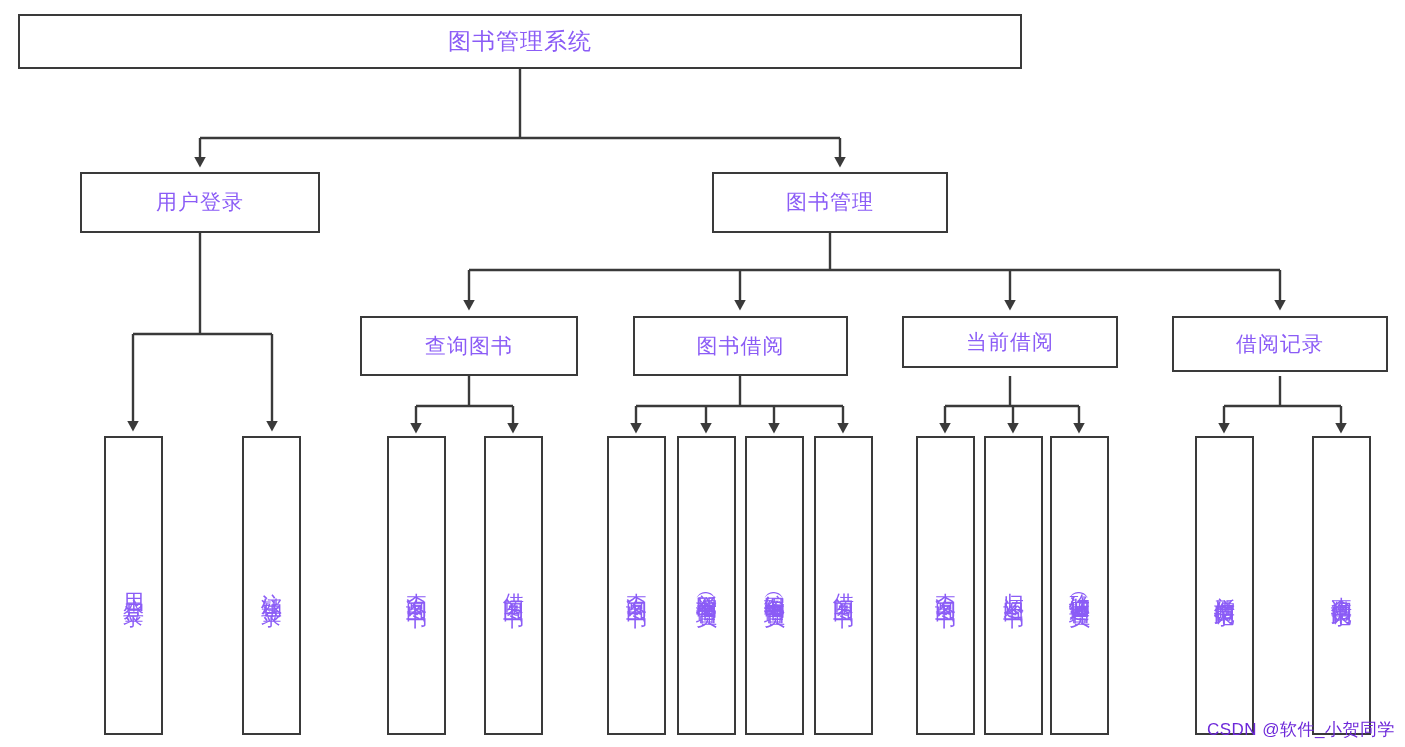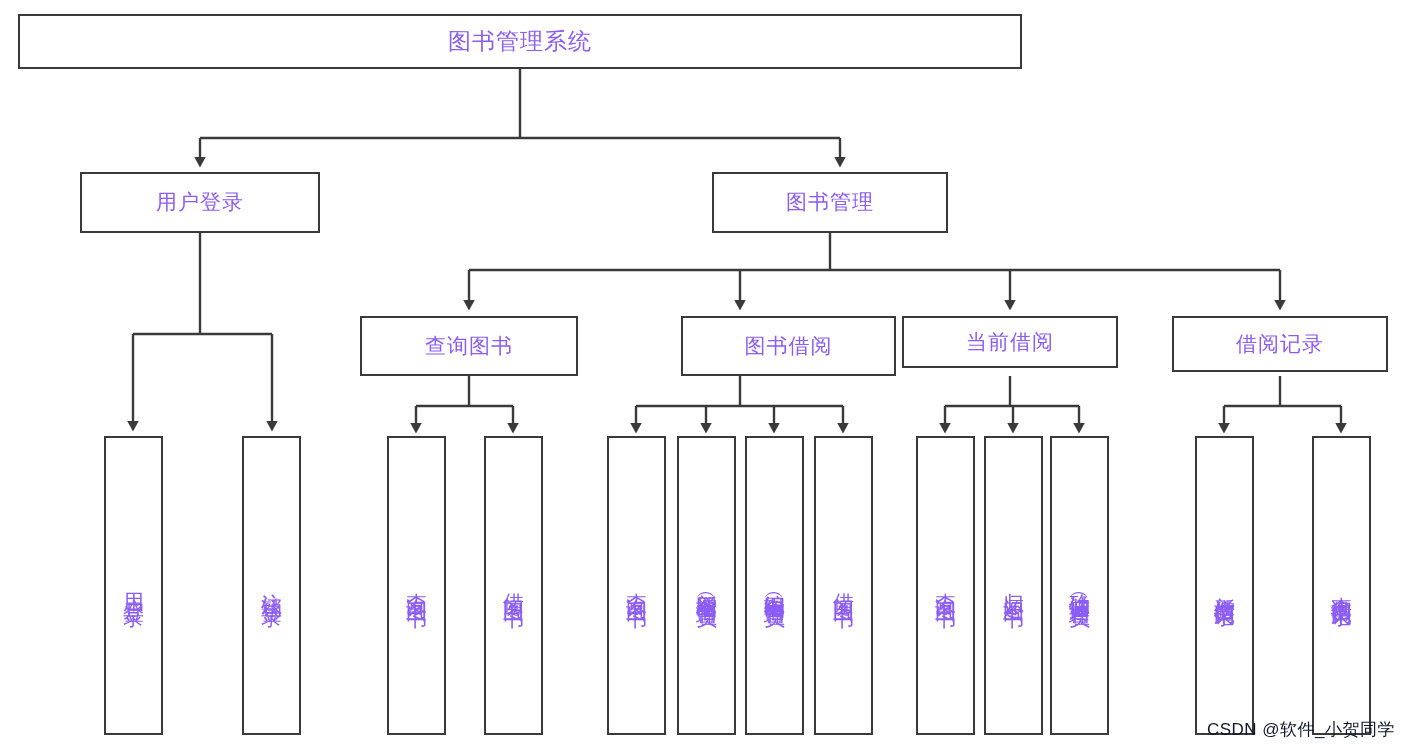--- a/index.html
+++ b/index.html
@@ -61,21 +61,21 @@
     fill: none;
   }
   .arrowhead {
     fill: #3a3a3a;
   }
   #watermark {
     position: absolute;
     right: 10px;
     bottom: 6px;
     font-size: 17px;
-    color: #0f172a;
+    color: #6d28d9;
     letter-spacing: 0.5px;
     white-space: nowrap;
     text-align: center;
   }
 </style>
 </head>
 <body>
 
 <div id="canvas">
 
@@ -128,21 +128,21 @@
   </svg>
 
   <div class="node horiz" id="title-node" style="left:18px; top:14px; width:1004px; height:55px;">图书管理系统</div>
 
   <div class="node horiz" style="left:80px; top:172px; width:240px; height:61px;">用户登录</div>
 
   <div class="node horiz" style="left:712px; top:172px; width:236px; height:61px;">图书管理</div>
 
   <div class="node horiz" style="left:360px; top:316px; width:218px; height:60px;">查询图书</div>
 
-  <div class="node horiz" style="left:633px; top:316px; width:215px; height:60px;margin-left:48px;">图书借阅</div>
+  <div class="node horiz" style="left:633px; top:316px; width:215px; height:60px;">图书借阅</div>
 
   <div class="node horiz" style="left:902px; top:316px; width:216px; height:52px;">当前借阅</div>
 
   <div class="node horiz" style="left:1172px; top:316px; width:216px; height:56px;">借阅记录</div>
 
   <div class="node vert" style="left:104px; top:436px; width:59px; height:299px;">用户登录</div>
 
   <div class="node vert" style="left:242px; top:436px; width:59px; height:299px;">注销登录</div>
 
   <div class="node vert" style="left:387px; top:436px; width:59px; height:299px;">查询图书</div>

